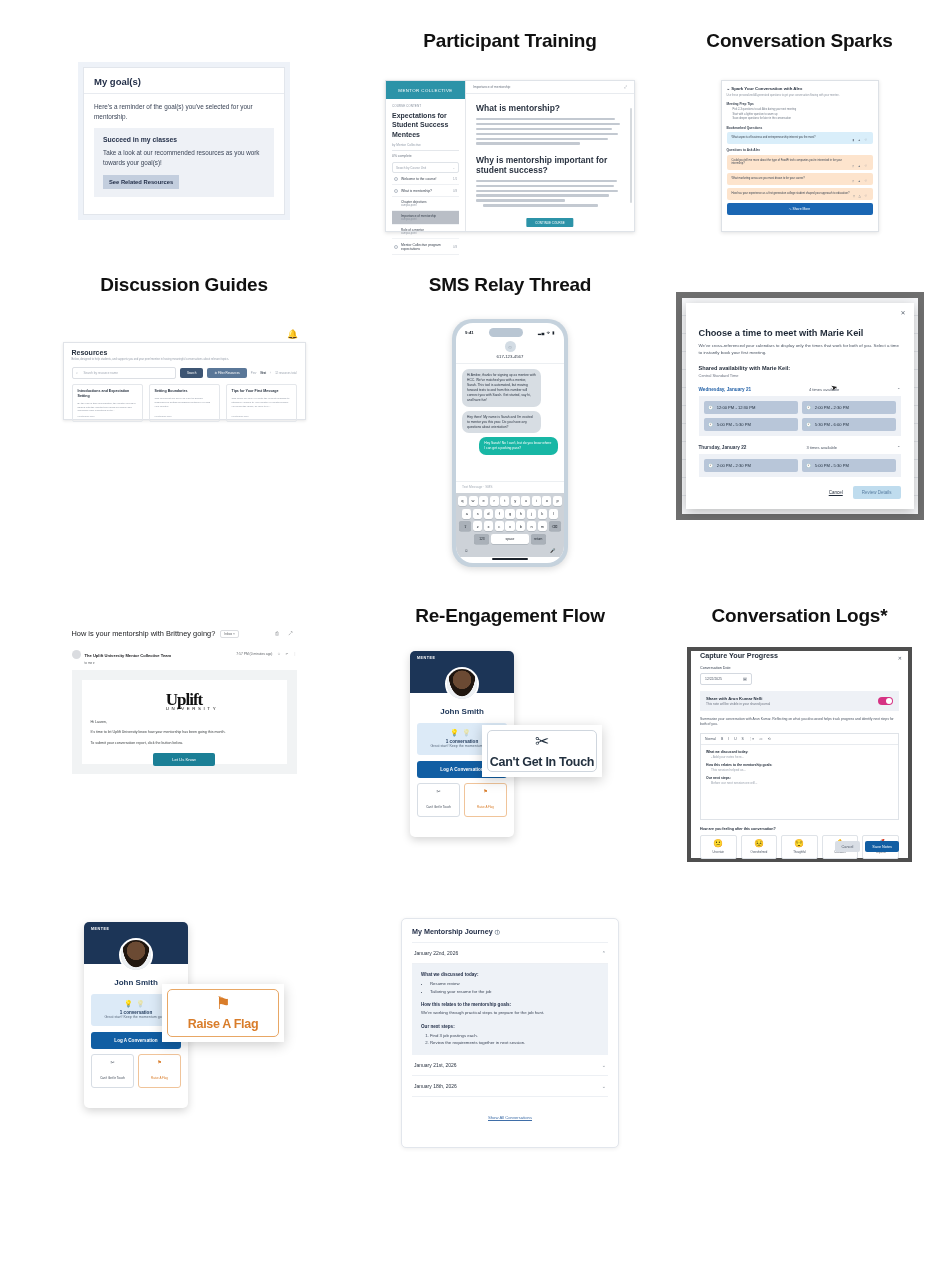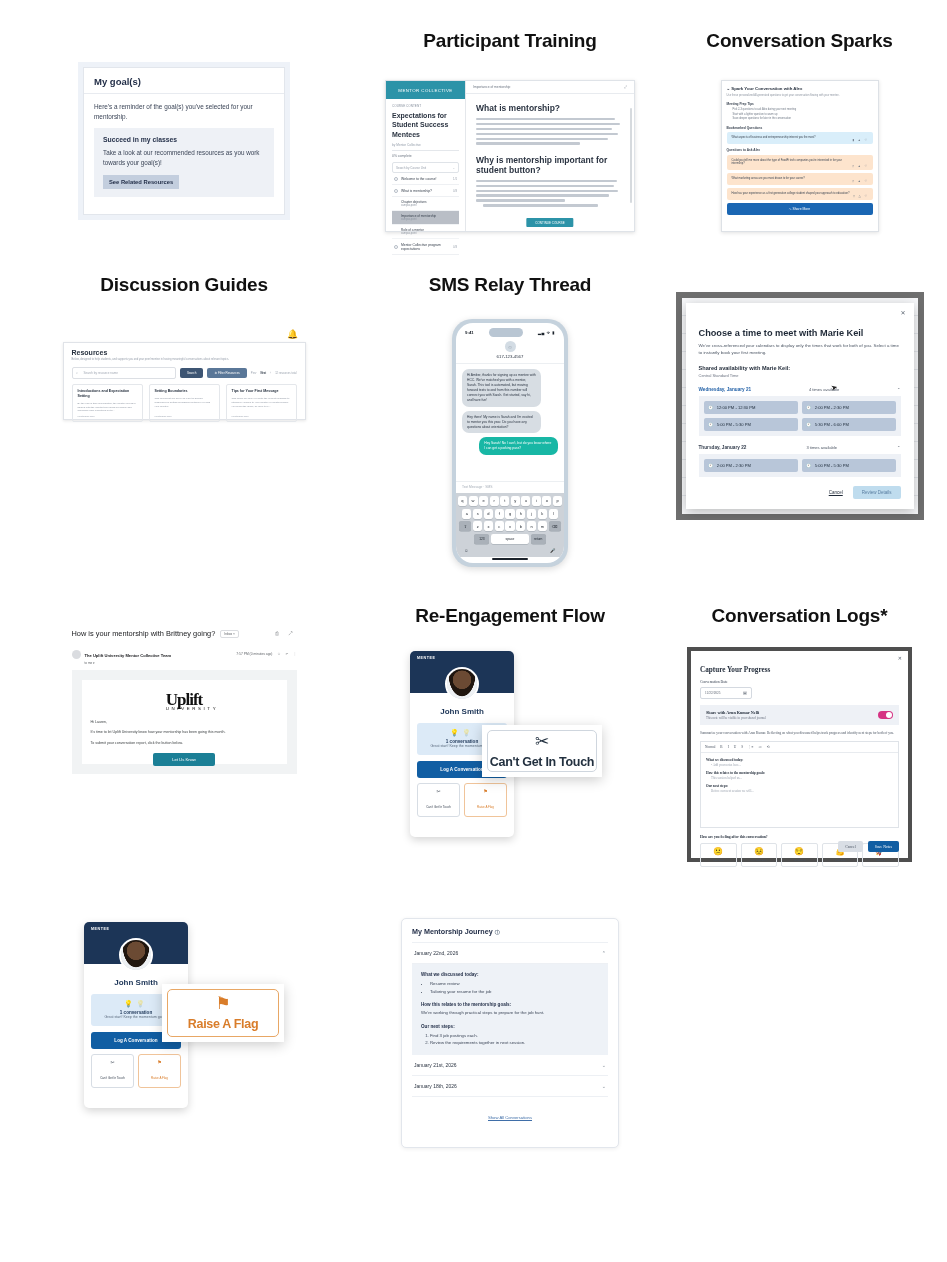--- a/index.html
+++ b/index.html
@@ -221,21 +221,21 @@
            display:flex; flex-direction:column; align-items:center; justify-content:center; }
   .ov-in .i { font-size:17px; line-height:1; margin-bottom:5px; }
   .ov-in .t { font-size:12.5px; font-weight:700; letter-spacing:-.3px; }
   .ov-touch { left:72px; top:78px; width:120px; height:52px; padding:5px; }
   .ov-touch .ov-in { border-color:#cfd6de; color:#22303f; }
   .ov-flag { left:78px; top:66px; width:122px; height:58px; padding:5px; }
   .ov-flag .ov-in { border-color:#e8a765; color:#d97d2a; }
 
   
   .logs-wrap { width:225px; height:215px; background:#4f4f4f; padding:4px; }
-  .logs { width:100%; height:100%; background:#fff; padding:15px 9px; position:relative;font-family:Liberation Serif, serif; }
+  .logs { width:100%; height:100%; background:#fff; padding:0 9px; position:relative; }
   .logs-x { position:absolute; right:6px; top:4px; font-size:5px; color:#5d6672; }
   .logs h3 { font-size:7.2px; font-weight:700; color:#1f2937; }
   .logs .lb { font-size:3.7px; color:#374151; margin-top:6px; }
   .logs-date { margin-top:3px; width:52px; border:1px solid #d4d9e0; border-radius:2px;
                font-size:3.4px; color:#4b5563; padding:3px 4px; display:flex;
                justify-content:space-between; align-items:center; }
   .logs-share { margin-top:6px; background:#eef1f6; padding:5px 6px; display:flex;
                 align-items:center; }
   .logs-share .tx .a { font-size:4.2px; font-weight:700; color:#1f2937; display:block; }
   .logs-share .tx .b { font-size:3.2px; color:#6b7280; display:block; margin-top:1px; }
@@ -354,21 +354,21 @@
               <span>⤢</span>
             </div>
             <div class="train-content">
               <h2>What is mentorship?</h2>
               <div class="fake-l" style="width:94%"></div>
                 <div class="fake-l" style="width:97%"></div>
               <div class="fake-l" style="width:92%"></div>
                 <div class="fake-l" style="width:96%"></div>
               <div class="fake-l" style="width:89%"></div>
                 <div class="fake-l" style="width:70%"></div>
-              <h2 class="two">Why is mentorship important for student button?</h2>
+              <h2 class="two">Why is mentorship important for student success?</h2>
               <div class="fake-l" style="width:95%"></div>
                 <div class="fake-l" style="width:93%"></div>
               <div class="fake-l" style="width:96%"></div>
                 <div class="fake-l" style="width:90%"></div>
               <div class="fake-l" style="width:60%"></div>
               <div class="fake-l" style="width:78%; margin-left:7px;"></div>
               <div class="train-cta">CONTINUE COURSE</div>
               <div class="scroll-bar"></div>
             </div>
           </div>

